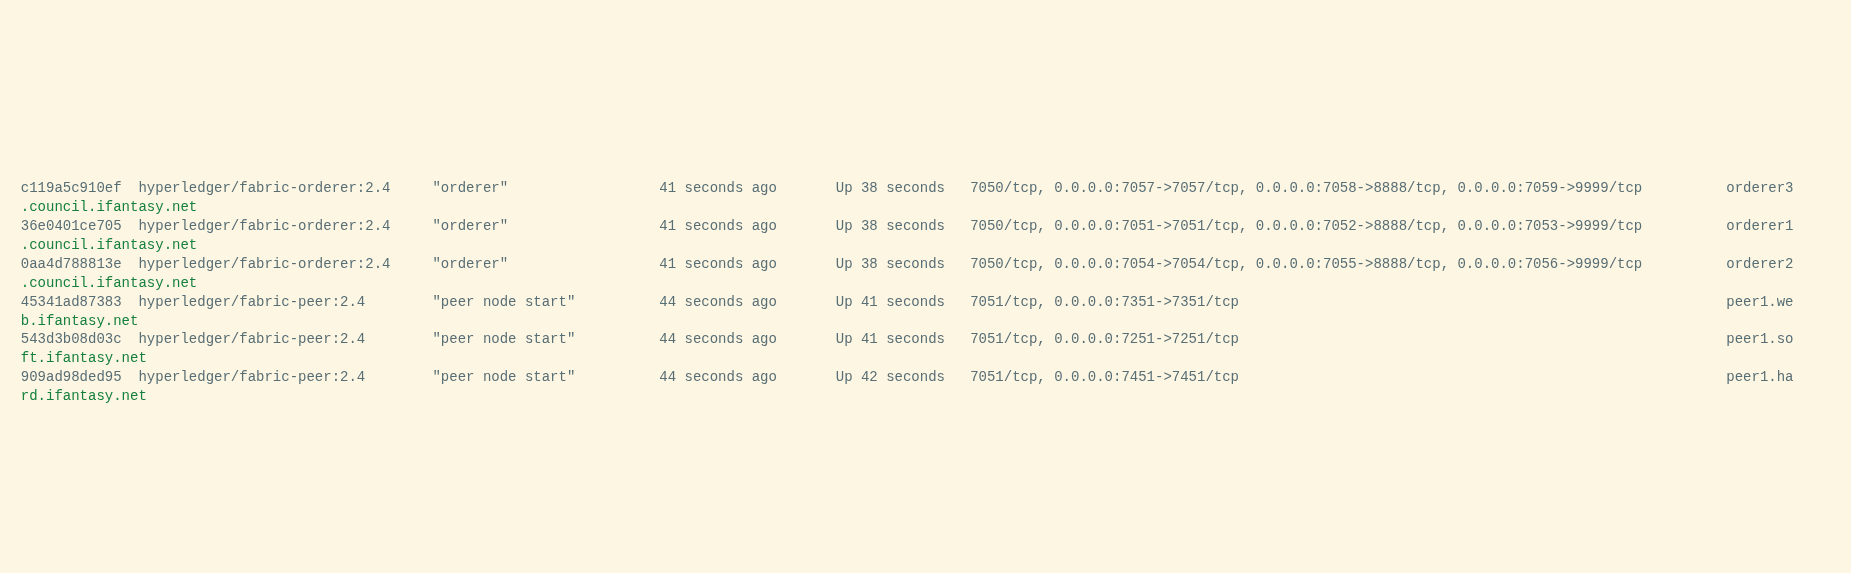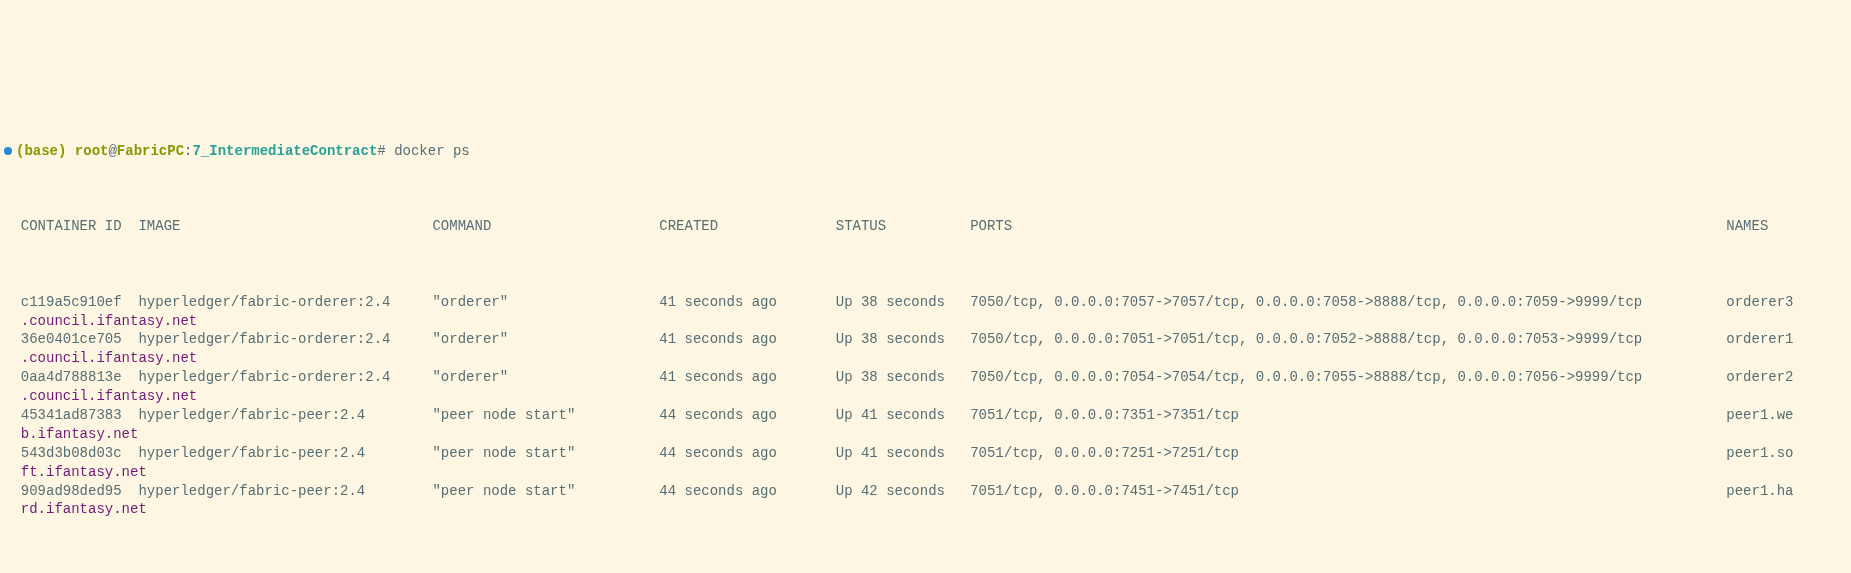--- a/index.html
+++ b/index.html
@@ -17,40 +17,38 @@
     line-height: 1.35;
   }
   .line { display: block; }
   .dim { color: #93a1a1; }
   .prompt-user { color: #859900; font-weight: bold; }
   .prompt-host { color: #859900; font-weight: bold; }
   .prompt-path { color: #2aa198; font-weight: bold; }
   .prompt-sep  { color: #586e75; }
   .cmd { color: #586e75; }
   .hdr { color: #586e75; }
-  .row-extra { color: #701a75; }
+  .row-extra { color: #15803d; }
   .bullet {
     display:inline-block;
     width:8px; height:8px;
     border-radius:50%;
     background:#268bd2;
     vertical-align: middle;
     margin-right:4px;
   }
 </style>
 </head>
 <body>
 
 
 
 <div class="term">
 
 
-  <span class="line"><span class="bullet"></span><span class="prompt-user">(base)</span> <span class="prompt-user">root</span><span class="prompt-sep">@</span><span class="prompt-host">FabricPC</span><span class="prompt-sep">:</span><span class="prompt-path">7_IntermediateContract</span><span class="prompt-sep">#</span> <span class="cmd">docker ps</span></span>
 
-  <span class="line hdr" id="hdr-line">  CONTAINER ID  IMAGE                              COMMAND                    CREATED              STATUS          PORTS                                                                                     NAMES</span>
 
   <div id="rows"><span class="line">  c119a5c910ef  hyperledger/fabric-orderer:2.4     "orderer"                  41 seconds ago       Up 38 seconds   7050/tcp, 0.0.0.0:7057-&gt;7057/tcp, 0.0.0.0:7058-&gt;8888/tcp, 0.0.0.0:7059-&gt;9999/tcp          orderer3</span><span class="line row-extra">  .council.ifantasy.net</span><span class="line">  36e0401ce705  hyperledger/fabric-orderer:2.4     "orderer"                  41 seconds ago       Up 38 seconds   7050/tcp, 0.0.0.0:7051-&gt;7051/tcp, 0.0.0.0:7052-&gt;8888/tcp, 0.0.0.0:7053-&gt;9999/tcp          orderer1</span><span class="line row-extra">  .council.ifantasy.net</span><span class="line">  0aa4d788813e  hyperledger/fabric-orderer:2.4     "orderer"                  41 seconds ago       Up 38 seconds   7050/tcp, 0.0.0.0:7054-&gt;7054/tcp, 0.0.0.0:7055-&gt;8888/tcp, 0.0.0.0:7056-&gt;9999/tcp          orderer2</span><span class="line row-extra">  .council.ifantasy.net</span><span class="line">  45341ad87383  hyperledger/fabric-peer:2.4        "peer node start"          44 seconds ago       Up 41 seconds   7051/tcp, 0.0.0.0:7351-&gt;7351/tcp                                                          peer1.we</span><span class="line row-extra">  b.ifantasy.net</span><span class="line">  543d3b08d03c  hyperledger/fabric-peer:2.4        "peer node start"          44 seconds ago       Up 41 seconds   7051/tcp, 0.0.0.0:7251-&gt;7251/tcp                                                          peer1.so</span><span class="line row-extra">  ft.ifantasy.net</span><span class="line">  909ad98ded95  hyperledger/fabric-peer:2.4        "peer node start"          44 seconds ago       Up 42 seconds   7051/tcp, 0.0.0.0:7451-&gt;7451/tcp                                                          peer1.ha</span><span class="line row-extra">  rd.ifantasy.net</span></div>
 
 </div>
 
 
 
 
 </body></html>

